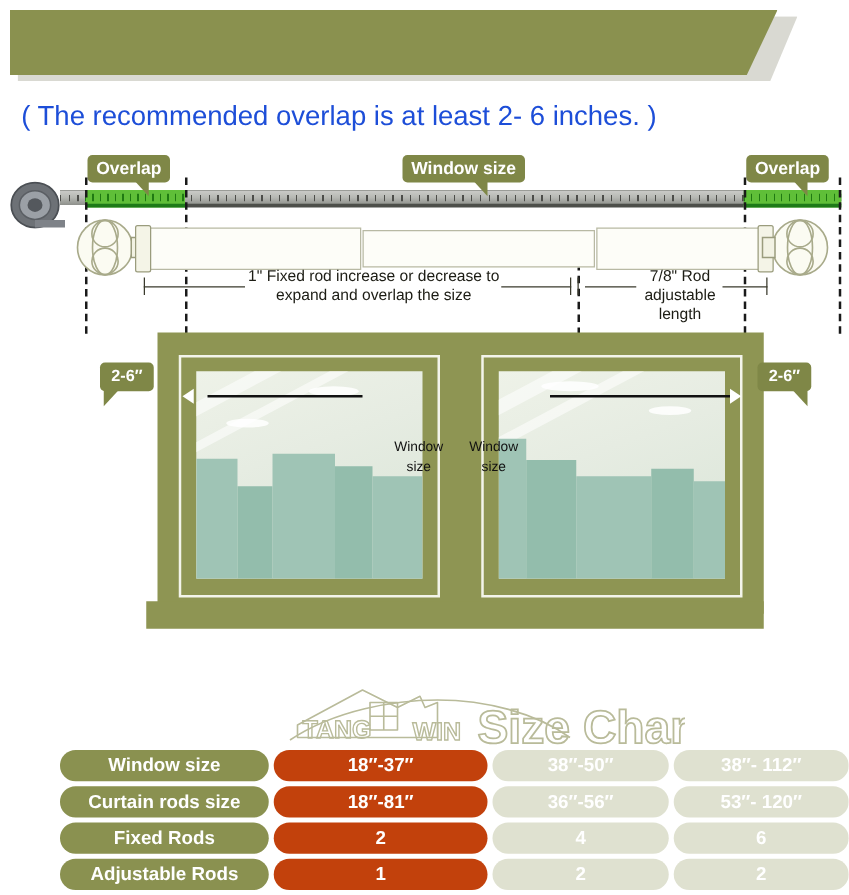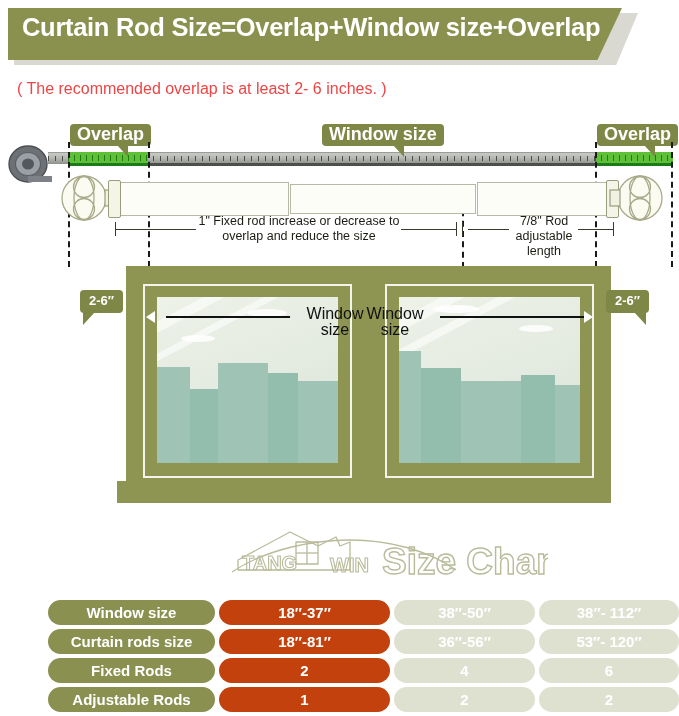--- a/index.html
+++ b/index.html
@@ -22,21 +22,21 @@
     clip-path:polygon(0 0, 100% 0, 96% 100%, 0 100%);
   }
   .title-text{
     position:absolute;left:22px;top:13px;width:580px;
     font-size:25.5px;font-weight:bold;color:#ffffff;
     letter-spacing:-0.3px;white-space:nowrap;
     font-family:"Liberation Sans","DejaVu Sans",sans-serif;
   }
   .subtitle{
     position:absolute;left:17px;top:80px;
-    font-size:16px;color:#ef4444;white-space:nowrap;
+    font-size:22px;color:#1d4ed8;white-space:nowrap;
   }
 
   
   .tape-reel{position:absolute;left:8px;top:145px;width:46px;height:38px;}
   .tape-strip{
     position:absolute;left:48px;top:152px;width:625px;height:11px;
     background:linear-gradient(180deg,#c9cac6 0%,#b6b8b3 45%,#8e908b 100%);
     border-top:1px solid #9a9c97;
   }
   .tape-ticks{
@@ -53,21 +53,21 @@
     background-image:repeating-linear-gradient(90deg,#1f7a12 0px,#1f7a12 1px,transparent 1px,transparent 6px);
   }
   .tape-darkline{
     position:absolute;left:68px;top:163px;width:605px;height:3px;background:#1d7a18;
   }
   .tape-darkline.mid{background:#4d4f4a;}
 
   
   .callout{
     position:absolute;background:#7f8747;border-radius:4px;
-    color:#ffffff;font-size:18px;font-weight:bold;
+    color:#ffffff;font-size:14px;font-weight:bold;
     padding:2px 7px 3px 7px;white-space:nowrap;line-height:17px;
   }
   .callout .tail{
     position:absolute;width:0;height:0;border-style:solid;
   }
   .callout.overlap .tail{
     left:58%;bottom:-11px;
     border-width:12px 0 0 11px;border-color:#7f8747 transparent transparent transparent;
   }
   .badge26{
@@ -129,30 +129,30 @@
     transform:rotate(-28deg);transform-origin:left top;
   }
   .cloud{
     position:absolute;background:rgba(255,255,255,0.85);border-radius:50%;
   }
   .bldg{position:absolute;bottom:0;background:#9fc4b5;}
   .bldg.d{background:#93bdac;}
 
   .ws-line{position:absolute;height:0;border-top:2px solid #111111;}
   .ws-label{
-    position:absolute;font-size:16px;color:#111111;text-align:center;line-height:16px;
+    position:absolute;font-size:11px;color:#111111;text-align:center;line-height:16px;margin-top:44px;
   }
   .arrowL,.arrowR{
     position:absolute;width:0;height:0;border-style:solid;
   }
   .arrowL{border-width:6px 9px 6px 0;border-color:transparent #ffffff transparent transparent;}
   .arrowR{border-width:6px 0 6px 9px;border-color:transparent transparent transparent #ffffff;}
 
   
-  .logo{position:absolute;left:218px;top:524px;width:330px;height:66px;}
+  .logo{position:absolute;left:218px;top:544px;width:330px;height:66px;}
 
   
   .tbl{position:absolute;left:48px;top:600px;}
   .trow{position:relative;height:26px;margin-bottom:3px;}
   .cell{
     position:absolute;top:0;height:25px;border-radius:13px;
     color:#ffffff;font-size:15px;font-weight:bold;
     display:flex;align-items:center;justify-content:center;
     white-space:nowrap;
   }
@@ -161,21 +161,20 @@
   .cell.c2{left:346px;width:141px;background:#dfe1d0;}
   .cell.c3{left:491px;width:140px;background:#dfe1d0;}
 </style>
 </head>
 <body>
 
 <div class="stage">
 
   <div class="title-shadow"></div>
   <div class="title-bar"></div>
-  <div class="title-text">Curtain Rod Size=Overlap+Window size+Overlap</div>
   <div class="subtitle">( The recommended overlap is at least 2- 6 inches. )</div>
 
   <div class="tape-reel">
     <svg width="46" height="38" viewBox="0 0 46 38">
       <ellipse cx="20" cy="19" rx="19" ry="18" fill="#6d7176" stroke="#4b4f54" stroke-width="1.4"></ellipse>
       <ellipse cx="20" cy="19" rx="12.5" ry="11.5" fill="#9ba0a6" stroke="#5a5e63" stroke-width="1.2"></ellipse>
       <ellipse cx="20" cy="19" rx="6" ry="5.5" fill="#54585d"></ellipse>
       <path d="M20 37 L44 37 L44 31 L20 31 Z" fill="#7e8288"></path>
     </svg>
   </div>
@@ -234,21 +233,21 @@
     </svg>
   </div>
 
   <div class="dim-cap" style="left:115px;top:222px;height:14px;"></div>
   <div class="dim-line" style="left:115px;top:229px;width:81px;"></div>
   <div class="dim-line" style="left:401px;top:229px;width:56px;"></div>
   <div class="dim-cap" style="left:456px;top:222px;height:14px;"></div>
   <div class="dim-cap" style="left:462px;top:222px;height:14px;"></div>
   <div class="dim-text" style="left:196px;top:214px;width:206px;">
     <span>1" Fixed rod  increase or decrease to</span><br>
-    <span>overlap and reduce the size</span>
+    <span>expand and overlap the size</span>
   </div>
 
   <div class="dim-line" style="left:468px;top:229px;width:41px;"></div>
   <div class="dim-line" style="left:578px;top:229px;width:36px;"></div>
   <div class="dim-cap" style="left:613px;top:222px;height:14px;"></div>
   <div class="dim-text" style="left:505px;top:214px;width:78px;">
     <span>7/8"  Rod</span><br>
     <span>adjustable length</span>
   </div>
 

